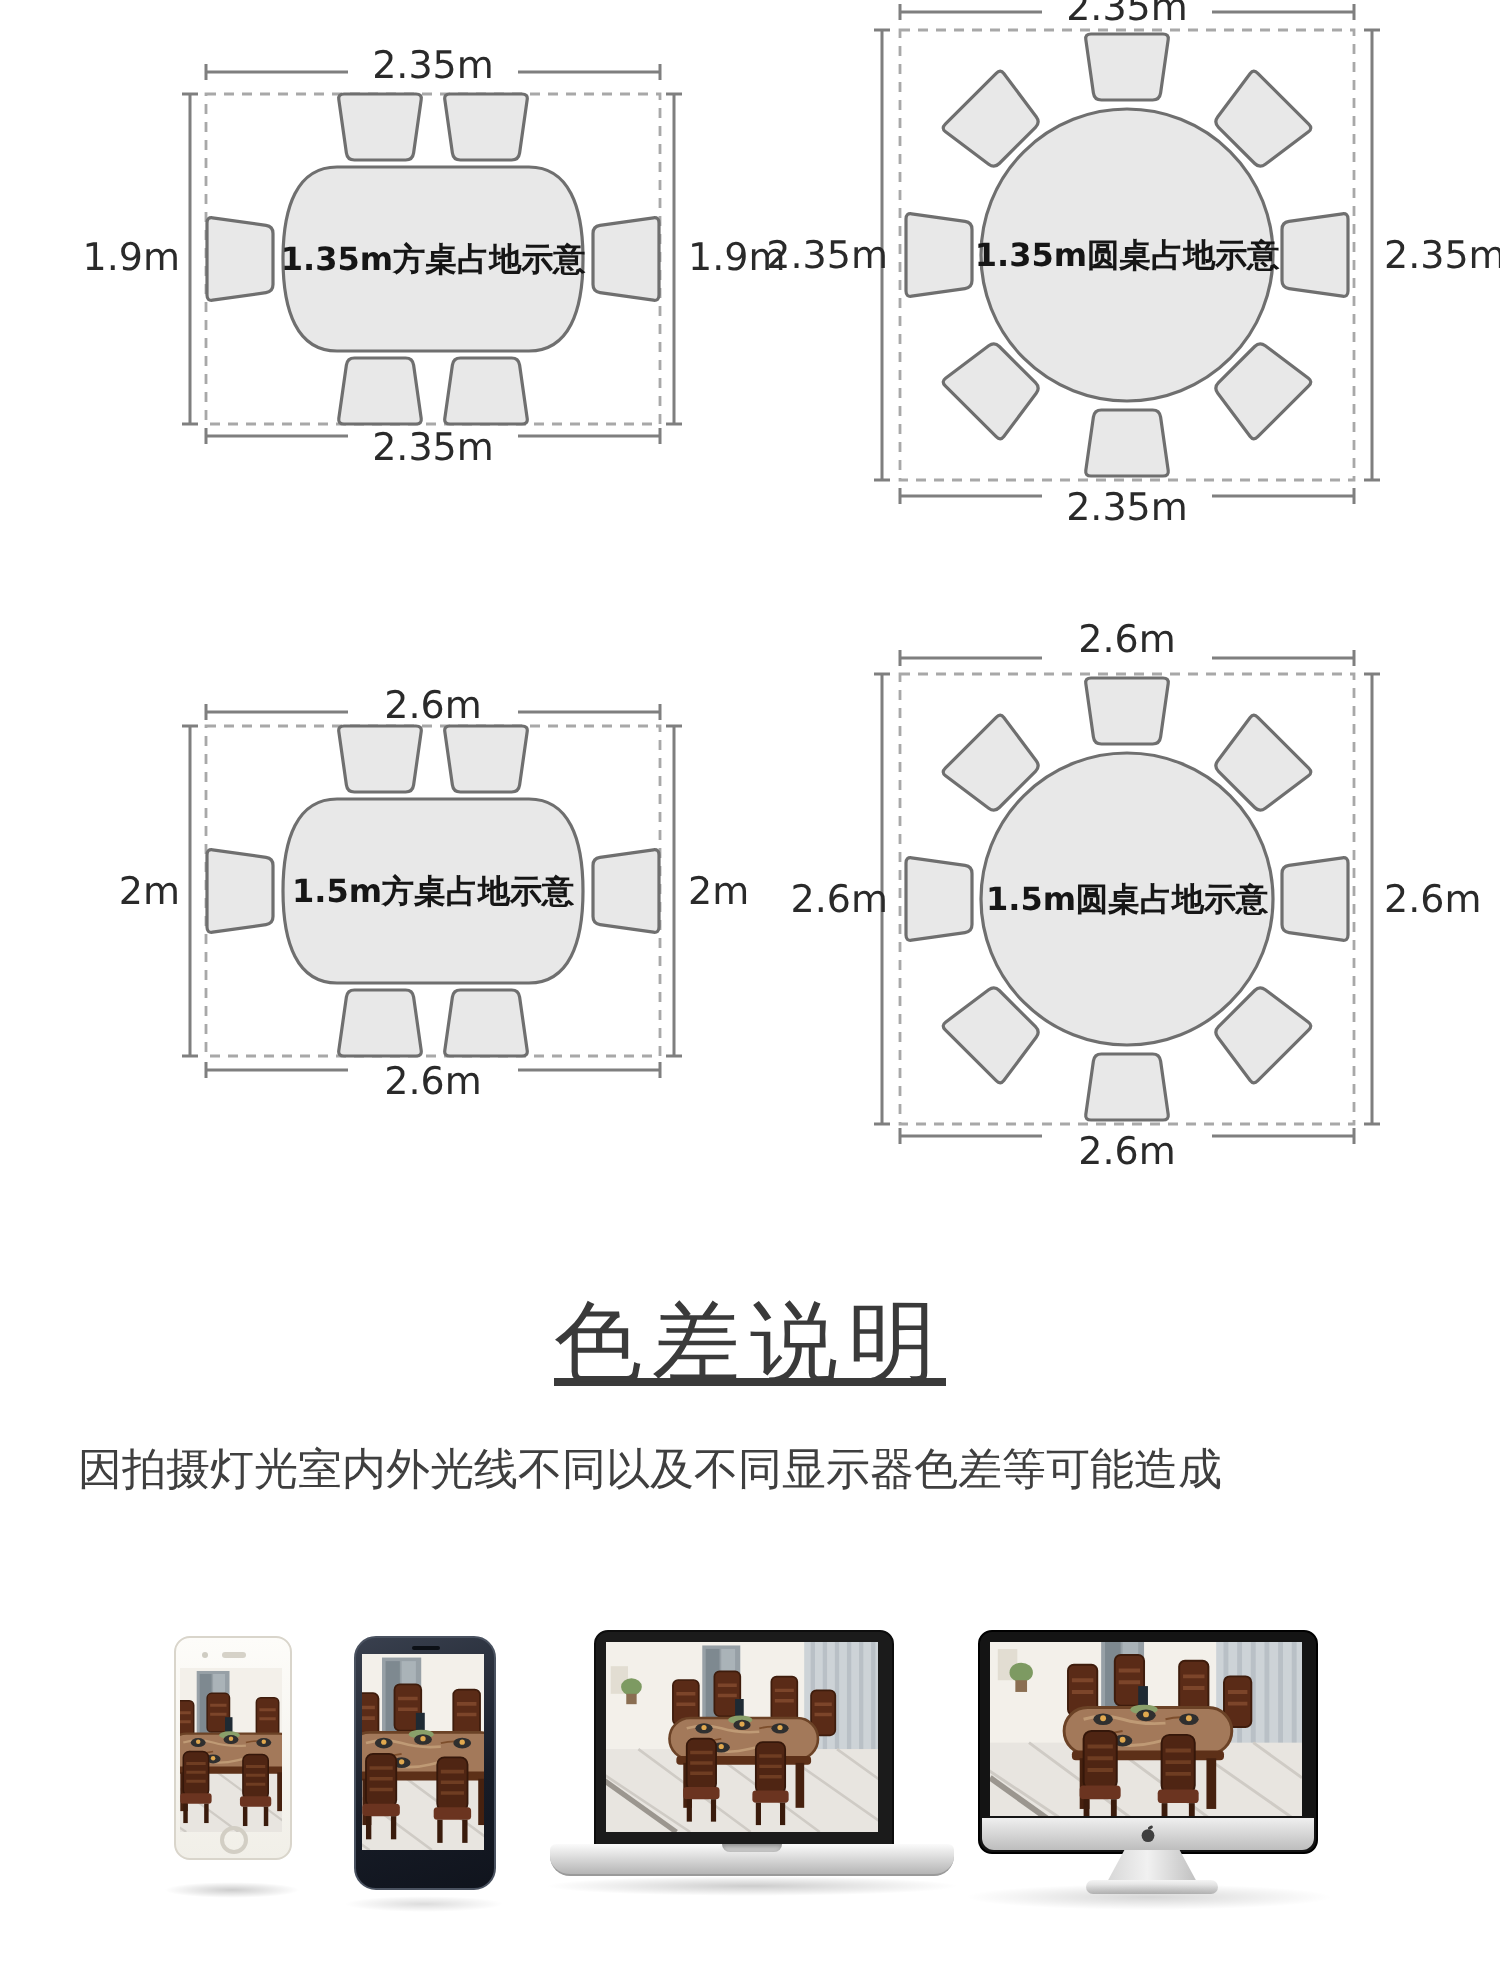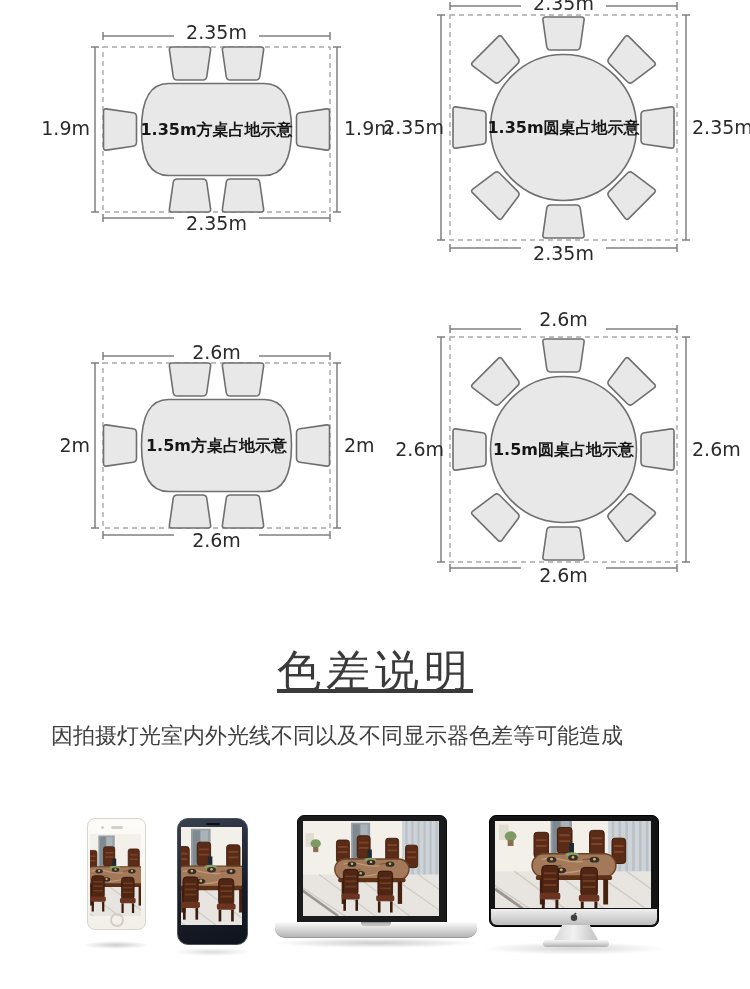--- a/index.html
+++ b/index.html
@@ -13,21 +13,21 @@
   svg.diagrams{position:absolute;left:0;top:0;}
   .dln{stroke:#7f7f7f;stroke-width:1.5;}
   .zone{fill:none;stroke:#a8a8a8;stroke-width:1.4;stroke-dasharray:5 4;}
   .chair,.tbl{fill:#e8e8e8;stroke:#6f6f6f;stroke-width:1.6;stroke-linejoin:round;}
   text{font-family:"DejaVu Sans","Liberation Sans",sans-serif;}
   .dim{font-size:19px;font-weight:500;fill:#2a2a2a;}
   .tlabel{font-size:16px;font-weight:700;fill:#161616;}
   
   .note-title{position:absolute;left:0;top:642px;width:750px;text-align:center;
     font-size:44px;font-weight:400;letter-spacing:5px;color:#3a3a3a;text-decoration:underline;}
-  .note-body{position:absolute;left:12px;top:719px;width:650px;text-align:center;
+  .note-body{position:absolute;left:0;top:719px;width:650px;text-align:center;
     font-size:22px;line-height:34px;color:#3f3f3f;}
   
   .shot{position:absolute;background:#fff;}
   .iphone{position:absolute;left:87px;top:818px;width:57px;height:110px;
     background:linear-gradient(#fdfcf9,#f1efe8);border:1px solid #d9d5cb;border-radius:8px;}
   .iphone .speaker{position:absolute;left:50%;top:7px;transform:translateX(-50%);
     width:12px;height:3px;background:#d6d2c8;border-radius:2px;}
   .iphone .cam{position:absolute;left:13px;top:7px;width:3px;height:3px;border-radius:50%;background:#cfccc2;}
   .iphone .shot{left:2px;top:15px;width:51px;height:82px;}
   .iphone .homebtn{position:absolute;left:50%;transform:translateX(-50%);bottom:2px;

